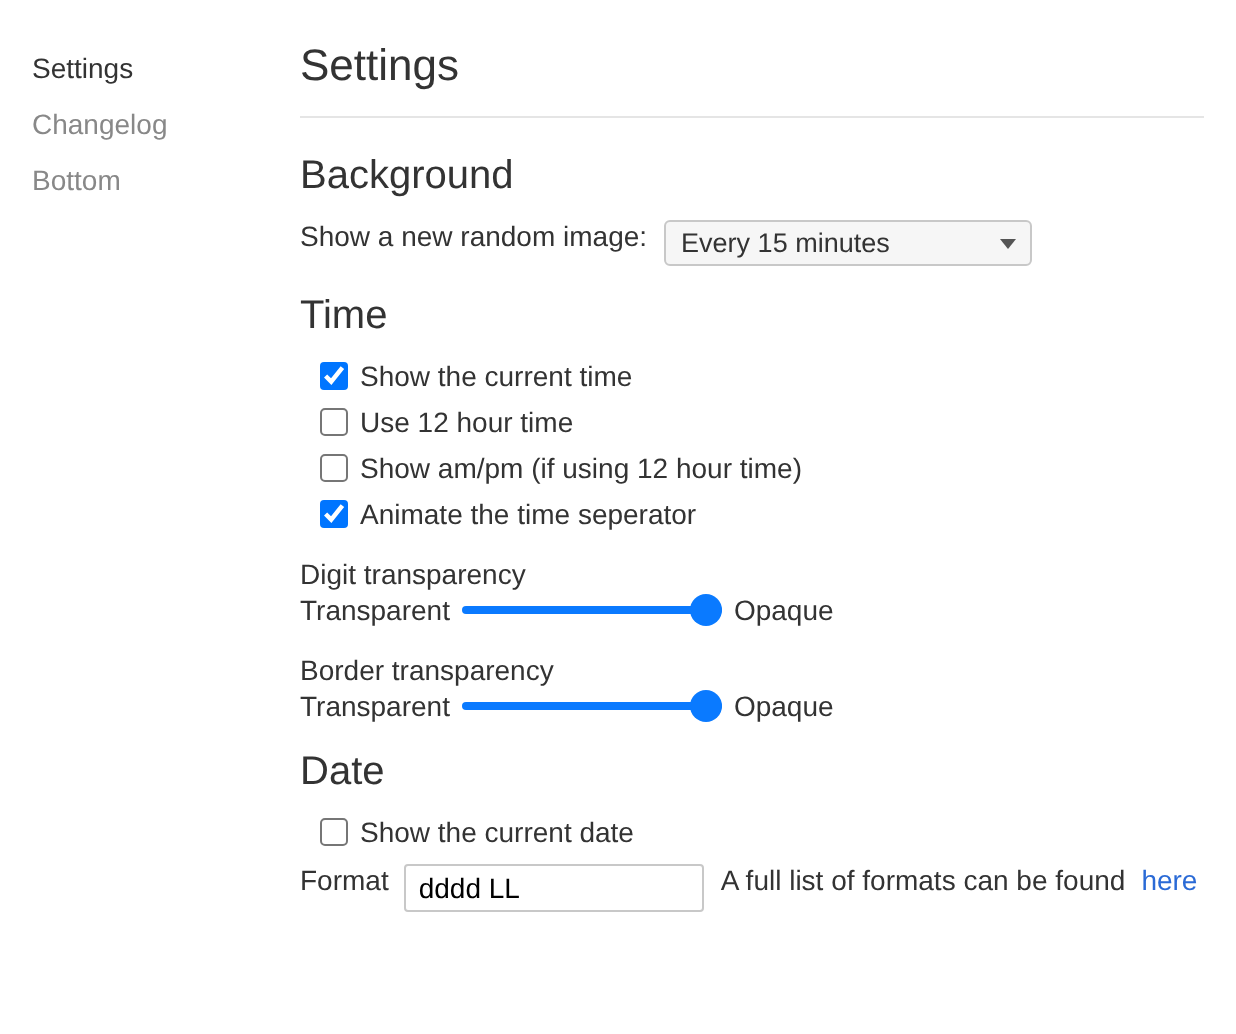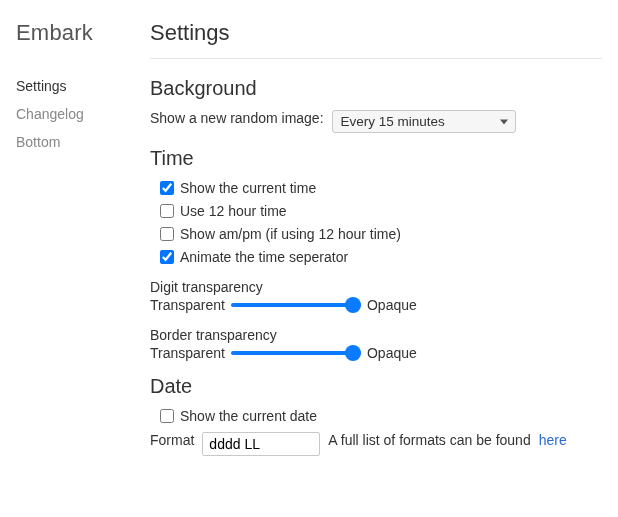--- a/index.html
+++ b/index.html
@@ -126,31 +126,30 @@
       border-radius: 50%;
       background: #0a7aff;
       border: none;
       cursor: pointer;
     }
     input[type="text"] {
       font-family: inherit;
       font-size: 14px;
       border: 1px solid #c8c8c8;
       padding: 3px 6px;
-      width: 118px;
+      width: 150px;
       border-radius: 2px;
     }
     a.link { color: #2a6ad6; text-decoration: none; }
   </style>
 </head>
 <body>
 
 <div class="container">
   <aside class="sidebar">
-    <div class="brand">Embark</div>
     <div class="nav-item active">Settings</div>
     <div class="nav-item">Changelog</div>
     <div class="nav-item">Bottom</div>
   </aside>
 
   <main class="main">
     <h1 class="page-title">Settings</h1>
 
     <h2 class="section-title">Background</h2>
     <div class="row">

